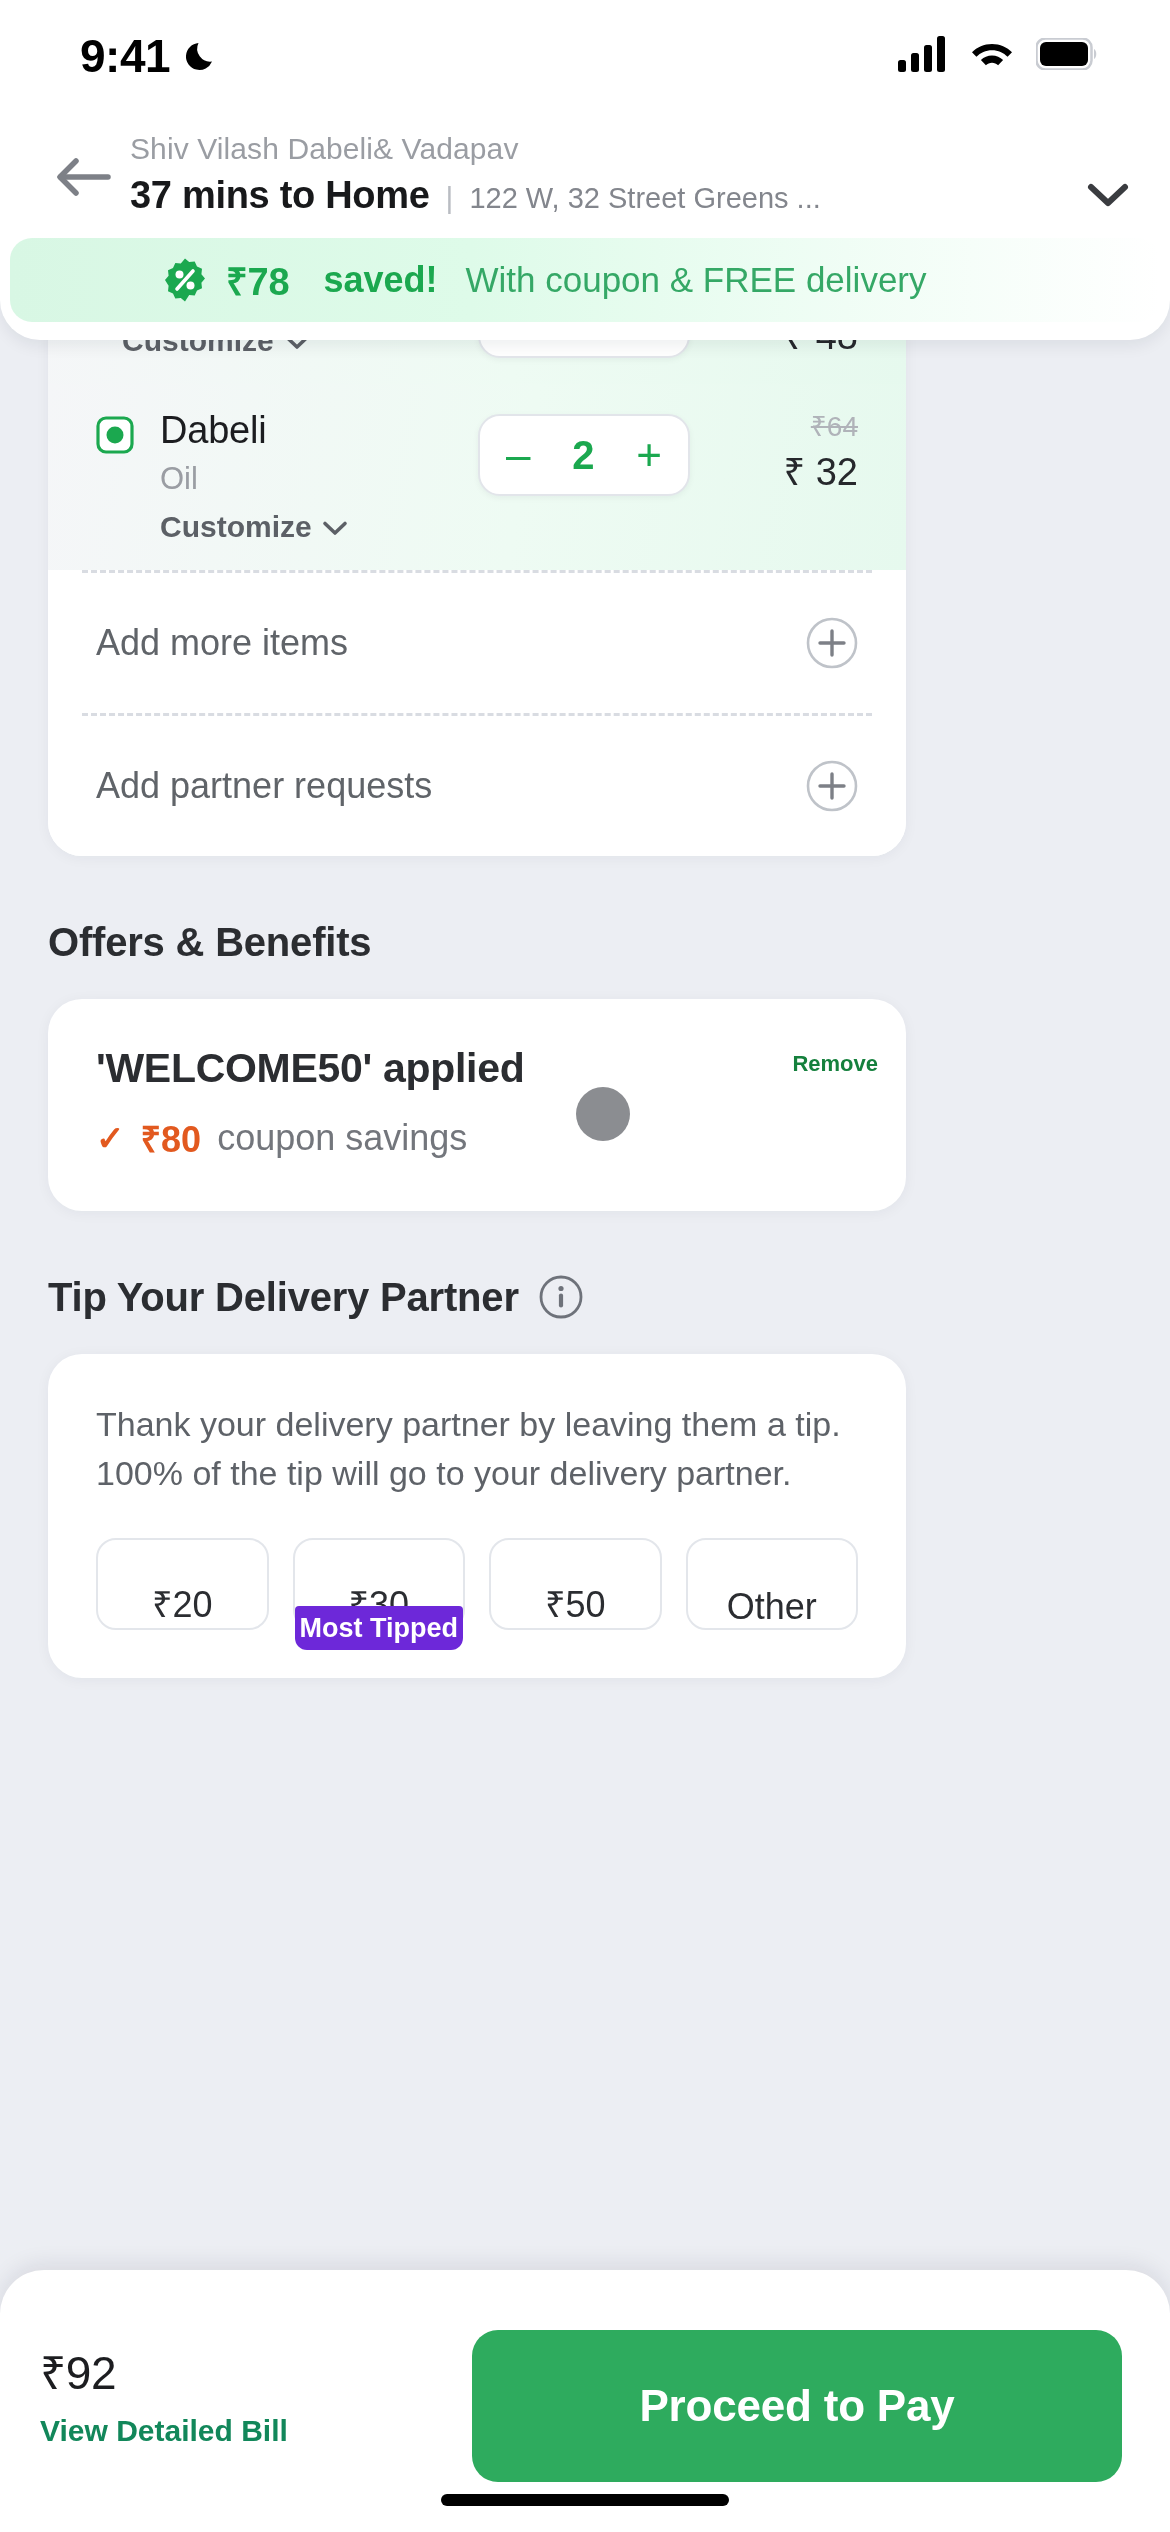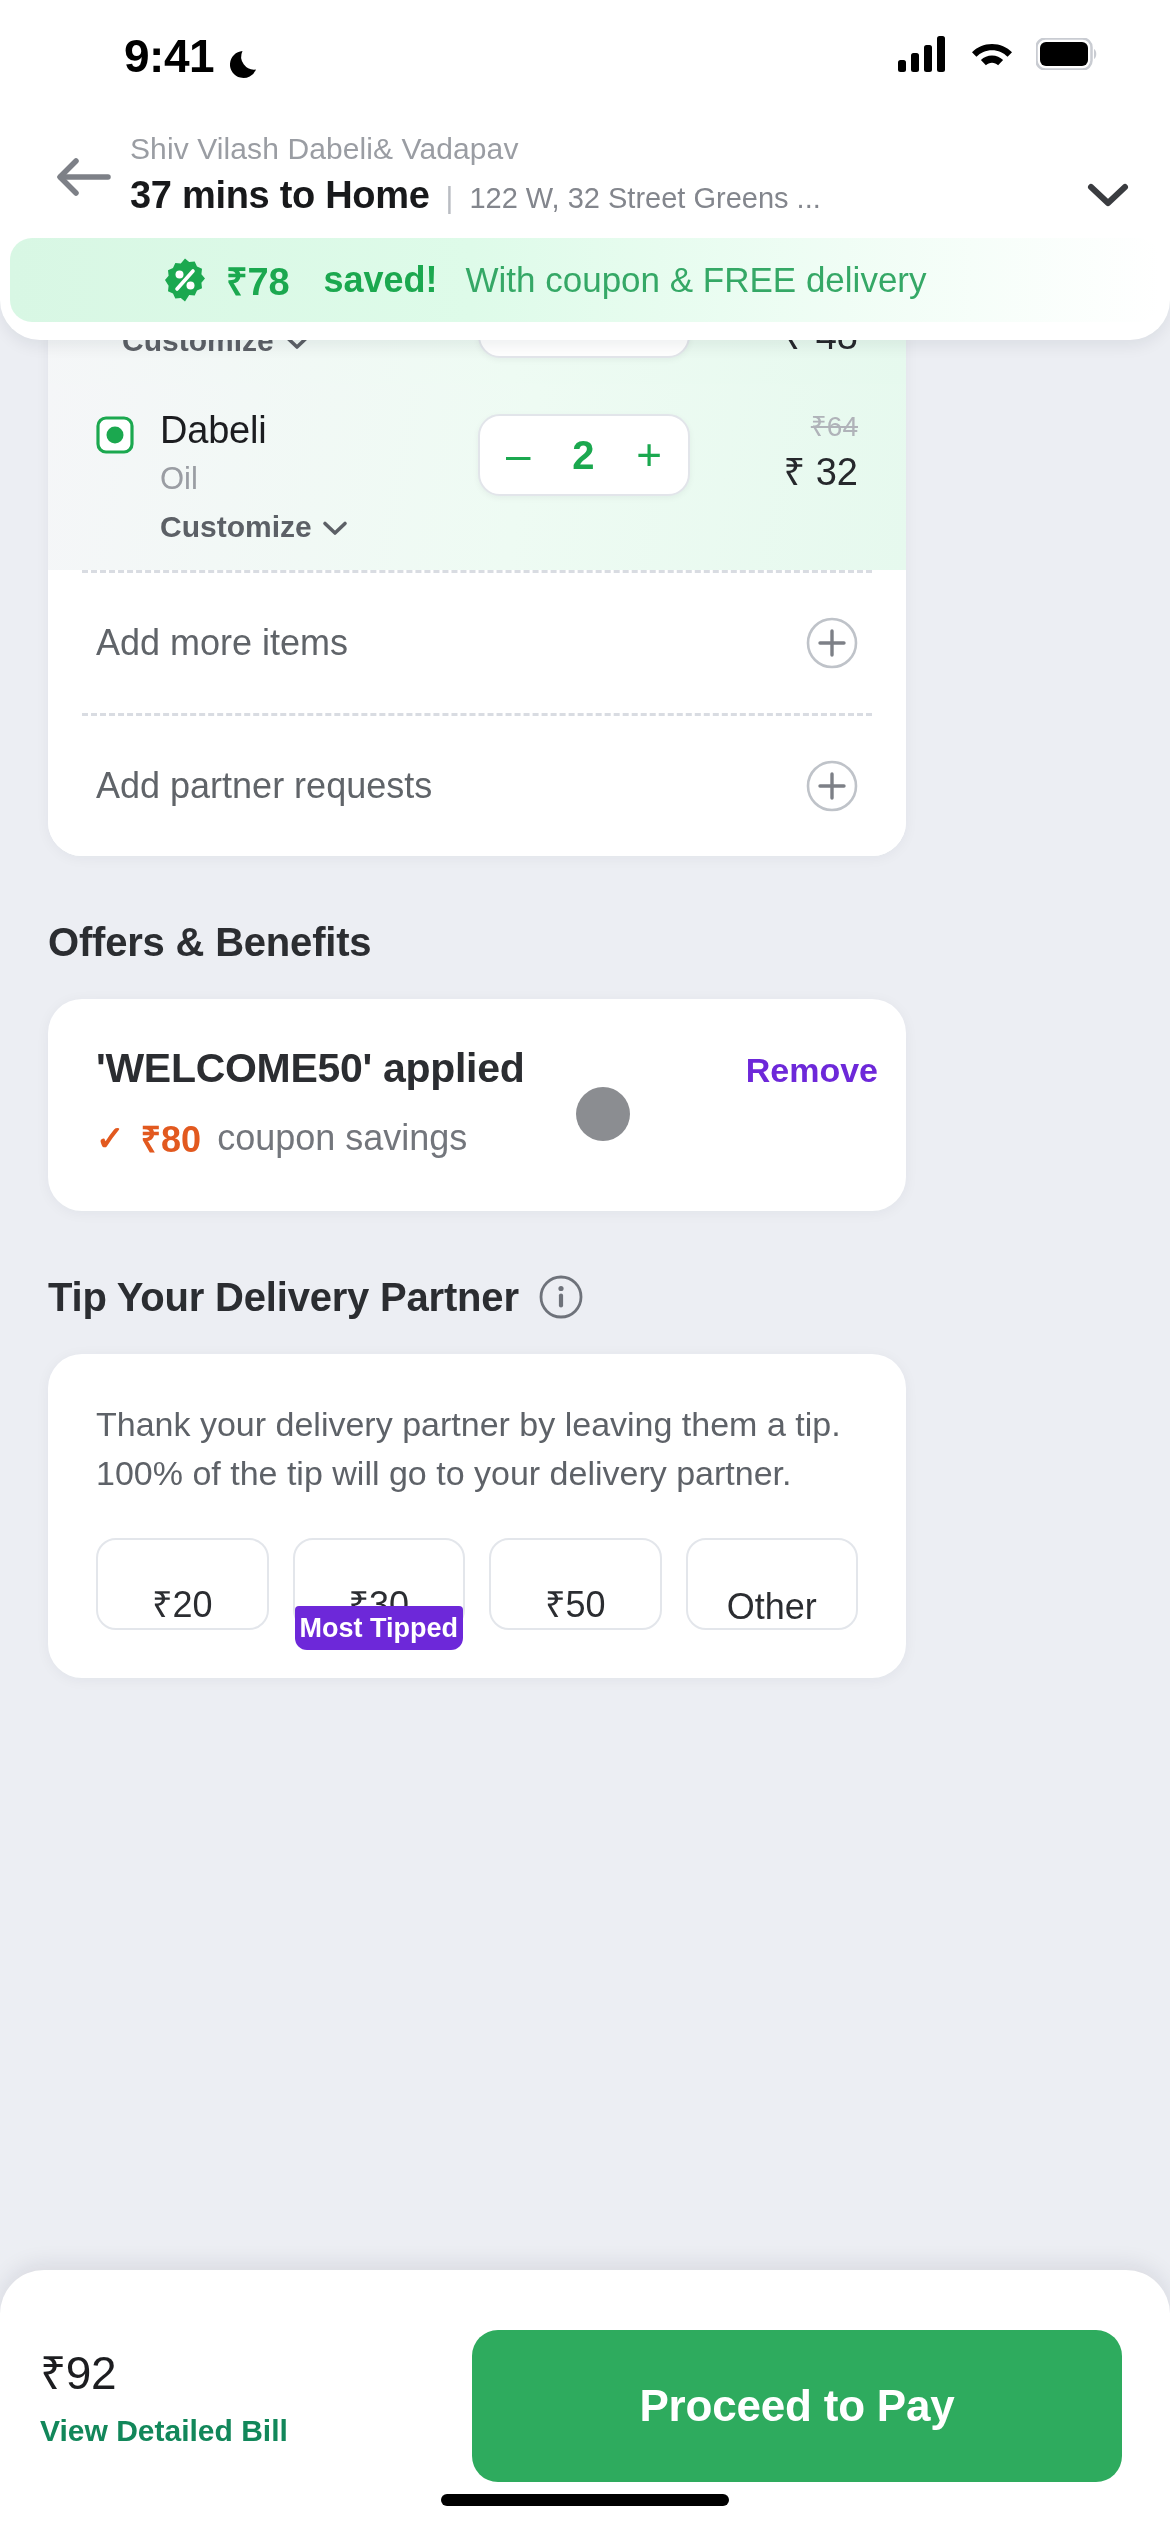--- a/index.html
+++ b/index.html
@@ -11,21 +11,21 @@
     overflow:hidden;
   }
 
   
   .statusbar{
     position:absolute; top:0; left:0; width:1170px; height:112px;
     background:#ffffff; z-index:60;
     display:flex; align-items:center; justify-content:space-between;
     padding:0 72px 0 80px;
   }
-  .sb-left{ display:flex; align-items:flex-end; gap:14px;margin-left:44px; }
+  .sb-left{ display:flex; align-items:center; gap:14px; }
   .sb-time{ font-size:46px; font-weight:700; color:#000; letter-spacing:-.5px; }
   .sb-moon{ width:38px; height:38px; position:relative; }
   .sb-moon svg{ display:block; }
   .sb-right{ display:flex; align-items:center; gap:20px; }
 
   
   .header{
     position:absolute; top:112px; left:0; width:1170px; height:126px;
     background:#fff; z-index:55;
     display:flex; align-items:flex-start; padding:10px 40px 0 48px;
@@ -109,21 +109,21 @@
   .section-title{
     margin:64px 48px 34px 48px; font-size:40px; font-weight:700; color:#2b2d31;
     display:flex; align-items:center; gap:20px; letter-spacing:-.2px;
   }
   .info-icon{ width:44px; height:44px; }
 
   
   .coupon-card{ padding:46px 28px 48px 48px; position:relative; }
   .coupon-top{ display:flex; align-items:flex-start; justify-content:space-between; }
   .coupon-title{ font-size:41px; font-weight:700; color:#2b2d31; letter-spacing:-.3px; }
-  .coupon-remove{ font-size:34px; font-weight:700; color:#6d28d9; white-space:nowrap; margin-top:6px;}
+  .coupon-remove{ font-size:22px; font-weight:700; color:#15803d; white-space:nowrap; margin-top:6px;}
   .coupon-sub{ display:flex; align-items:center; margin-top:22px; gap:16px; }
   .check-mark{ font-size:34px; color:#e2591f; font-weight:700; }
   .coupon-amt{ font-size:36px; font-weight:700; color:#e2591f; }
   .coupon-savetxt{ font-size:36px; color:#73767c; }
   .touch-dot{
     position:absolute; width:54px; height:54px; border-radius:50%;
     background:#8b8d91; left:528px; top:88px;
   }
 
   

